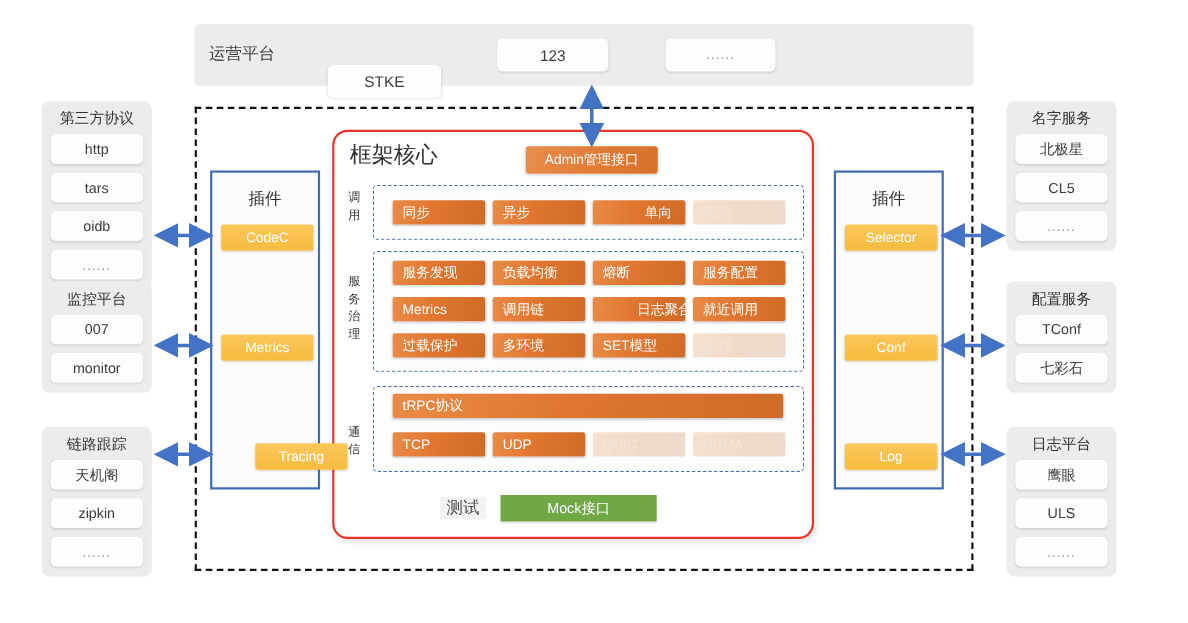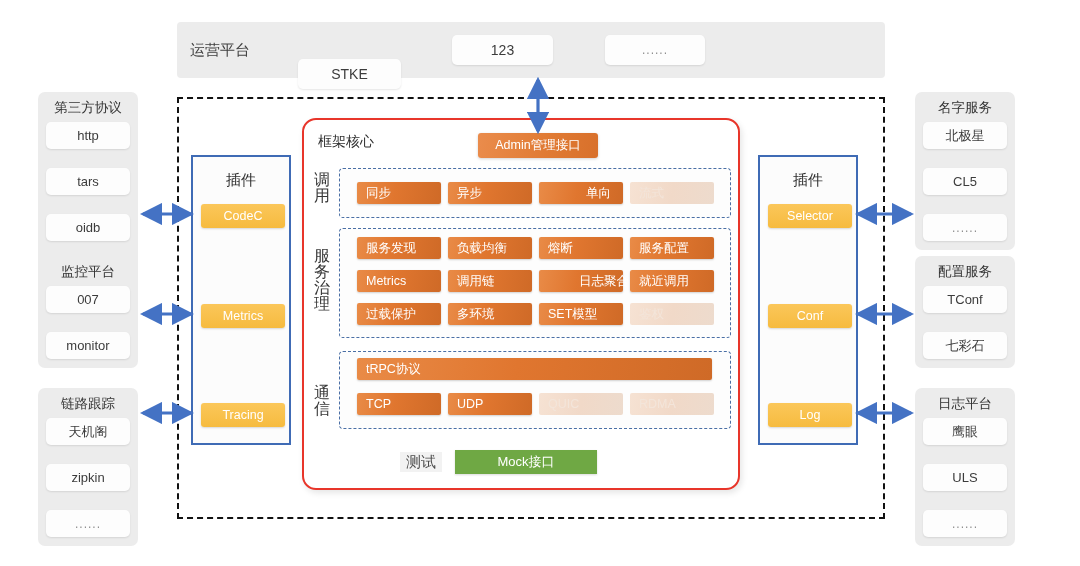--- a/index.html
+++ b/index.html
@@ -39,21 +39,21 @@
 
   
   #core-box {
     left: 302px; top: 118px; width: 438px; height: 372px;
     border: 2.5px solid #e8352a; border-radius: 14px;
     background: #ffffff;
     box-shadow: 2px 3px 6px rgba(0,0,0,0.10);
   }
   #core-title {
     left: 318px; top: 128px; width: 150px; height: 26px;
-    font-size: 14px; color: #2f2f2f; line-height: 26px;
+    font-size: 20px; color: #2f2f2f; line-height: 26px;
   }
 
   
   .chip {
     height: 22px; border-radius: 2px;
     display: flex; align-items: center;
     padding-left: 9px;
     font-size: 12.5px; color: #ffffff;
     background: linear-gradient(100deg, #e98b47 0%, #e0762f 45%, #cf6a27 100%);
     box-shadow: 0 1px 2px rgba(0,0,0,0.18);
@@ -64,21 +64,21 @@
     color: #f3e5da;
     box-shadow: none;
   }
 
   
   .group-dash {
     border: 1.4px dashed #4a6fa5; border-radius: 4px;
     background: #fdfdfd;
   }
   .vlabel {
-    font-size: 16px; color: #383838;
+    font-size: 11px; color: #383838;
     line-height: 16px; text-align: center;
     width: 16px; word-break: break-all;
   }
 
   
   #admin-btn {
     left: 478px; top: 133px; width: 120px; height: 25px;
     border-radius: 3px;
     background: linear-gradient(100deg,#ea8c4c 0%, #e07a33 60%, #d8702b 100%);
     color: #fff; font-size: 12.5px;
@@ -123,21 +123,21 @@
     padding: 7px 8px 9px 8px;
   }
   .side-panel-title {
     text-align: center; font-size: 13.5px; color: #333333;
     margin-bottom: 5px; line-height: 18px;
   }
   .side-item {
     height: 27px; background: #fdfdfd; border-radius: 5px;
     box-shadow: 0 1px 2px rgba(0,0,0,0.10);
     display: flex; align-items: center; justify-content: center;
-    font-size: 13px; color: #3c3c3c; margin-bottom: 19px;
+    font-size: 13px; color: #3c3c3c; margin-bottom: 8px;
   }
   .side-item:last-child { margin-bottom: 0; }
   .dots { letter-spacing: 1px; font-size: 12px; color: #8d8d8d; }
 
   
   .arrow-svg { position: absolute; overflow: visible; }
 </style>
 </head>
 <body>
 
@@ -184,21 +184,21 @@
 <div class="abs chip faded" style="left:539px; top:393px; width:84px;">QUIC</div>
 <div class="abs chip faded" style="left:630px; top:393px; width:84px;">RDMA</div>
 
 <div class="abs" id="test-label">测试</div>
 <div class="abs" id="mock-btn">Mock接口</div>
 
 <div class="abs plugin-col" style="left:191px;">
   <div class="plugin-title">插件</div>
   <div class="plugin-chip" style="top:47px;">CodeC</div>
   <div class="plugin-chip" style="top:147px;">Metrics</div>
-  <div class="plugin-chip" style="top:246px;">Tracing</div>
+  <div class="plugin-chip" style="top:246px;margin-left:31px;">Tracing</div>
 </div>
 
 <div class="abs plugin-col" style="left:758px;">
   <div class="plugin-title">插件</div>
   <div class="plugin-chip" style="top:47px;">Selector</div>
   <div class="plugin-chip" style="top:147px;">Conf</div>
   <div class="plugin-chip" style="top:246px;">Log</div>
 </div>
 
 <div class="abs side-panel" style="left:38px; top:92px;">

